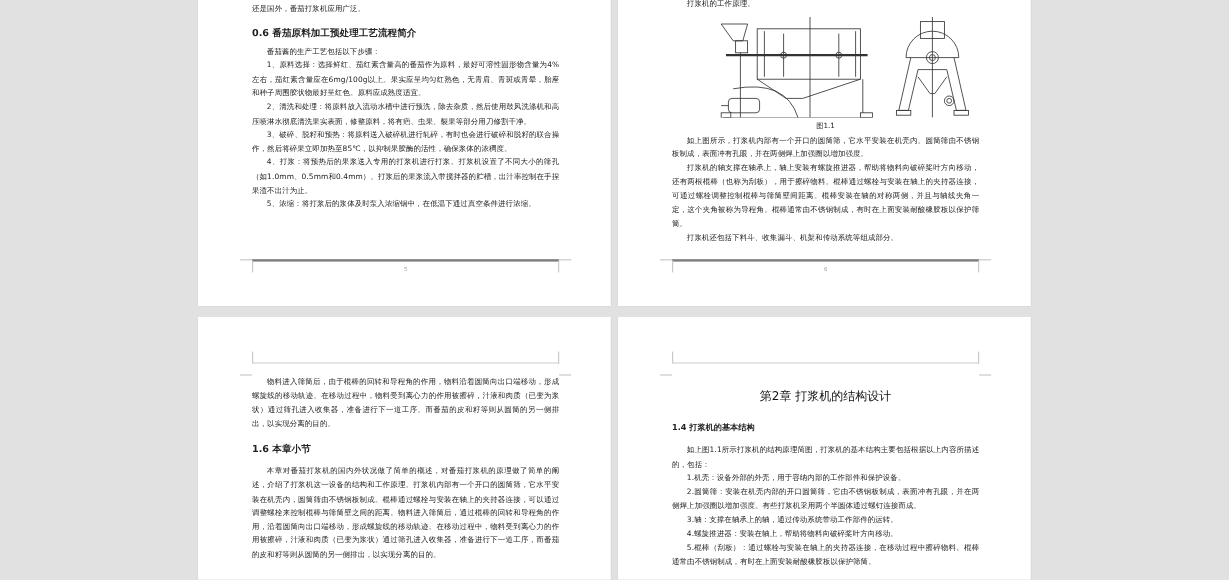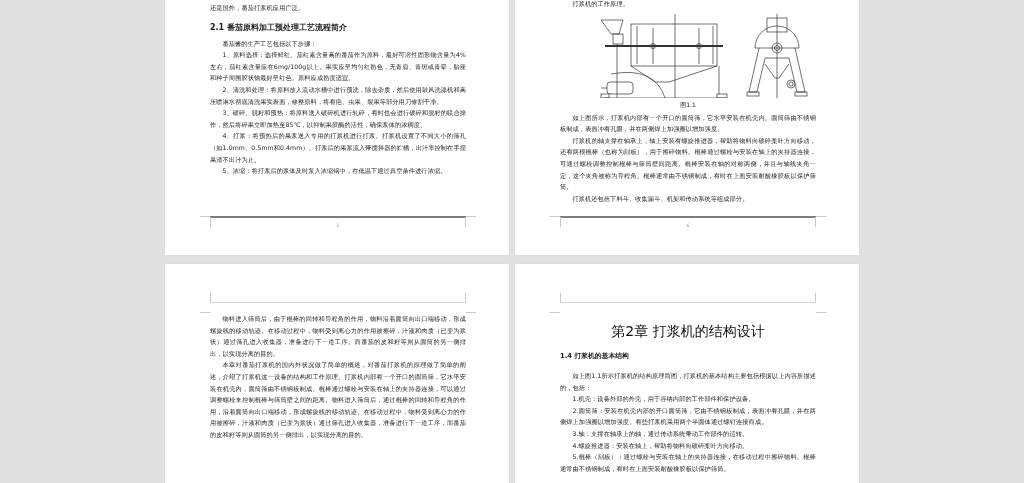--- a/index.html
+++ b/index.html
@@ -19,41 +19,41 @@
   #p3 { left: 165px; top: 264px; width: 344px; height: 225px; }
   #p4 { left: 515px; top: 264px; width: 344px; height: 225px; }
 
   .content { position: absolute; left: 45px; width: 256px; color: #222; }
   .para {
     font-size: 6.2px; line-height: 11.6px; text-align: justify;
     text-indent: 2em; margin: 0; letter-spacing: 0.1px;
   }
   .para.noindent { text-indent: 0; }
   .h2 { font-size: 8px; font-weight: bold; margin: 0; line-height: 12px; color:#222; }
-  .h1 { font-size: 14px; text-align: center; margin: 0; line-height: 14px; color:#111; }
+  .h1 { font-size: 10px; text-align: center; margin: 0; line-height: 14px; color:#111; }
 
   .footer-rule {
     position: absolute; left: 45px; width: 256px; height: 2px;
     background: #7c7c7c;
   }
   .corner { position: absolute; border-color: #c9c9c9; border-style: solid; width: 10px; height: 10px; }
   .pnum { position: absolute; font-size: 4.5px; color: #999; width: 256px; left: 45px; text-align: center; }
 
   .fig-caption { font-size: 6px; text-align: center; margin: 3px 0 2px 0; color:#222; }
   svg.draw line, svg.draw rect, svg.draw polyline, svg.draw circle, svg.draw path {
     stroke: #333; fill: none; stroke-width: 0.7;
   }
 </style>
 </head>
 <body>
 
 <div class="page" id="p1">
   <div class="content" style="top:4px;">
     <p class="para noindent">还是国外，番茄打浆机应用广泛。</p>
-    <p class="h2" style="margin-top:8px;margin-bottom:4px;">2.1 番茄原料加工预处理工艺流程简介</p>
+    <p class="h2" style="margin-top:8px;margin-bottom:4px;">0.6 番茄原料加工预处理工艺流程简介</p>
     <p class="para">番茄酱的生产工艺包括以下步骤：</p>
     <p class="para">1、原料选择：选择鲜红、茄红素含量高的番茄作为原料，最好可溶性固形物含量为4%左右，茄红素含量应在6mg/100g以上。果实应呈均匀红熟色，无青肩、青斑或青晕，胎座和种子周围胶状物最好呈红色。原料应成熟度适宜。</p>
     <p class="para">2、清洗和处理：将原料放入流动水槽中进行预洗，除去杂质，然后使用鼓风洗涤机和高压喷淋水彻底清洗果实表面，修整原料，将有疤、虫果、裂果等部分用刀修割干净。</p>
     <p class="para">3、破碎、脱籽和预热：将原料送入破碎机进行轧碎，有时也会进行破碎和脱籽的联合操作，然后将碎果立即加热至85℃，以抑制果胶酶的活性，确保浆体的浓稠度。</p>
     <p class="para">4、打浆：将预热后的果浆送入专用的打浆机进行打浆。打浆机设置了不同大小的筛孔（如1.0mm、0.5mm和0.4mm）。打浆后的果浆流入带搅拌器的贮槽，出汁率控制在手捏果渣不出汁为止。</p>
     <p class="para">5、浓缩：将打浆后的浆体及时泵入浓缩锅中，在低温下通过真空条件进行浓缩。</p>
   </div>
   <div class="footer-rule" style="top:218px;"></div>
   <div class="corner" style="left:35px;top:218px;border-width:1px 0 0 0;"></div>
   <div class="corner" style="left:45px;top:219px;border-width:0 0 0 1px;"></div>
@@ -117,20 +117,21 @@
 </div>
 
 <div class="page" id="p3">
   <div class="corner" style="left:35px;top:38px;border-width:0 0 1px 0;"></div>
   <div class="corner" style="left:45px;top:29px;border-width:0 0 0 1px;"></div>
   <div class="corner" style="left:301px;top:38px;border-width:0 0 1px 0;"></div>
   <div style="position:absolute;left:45px;top:38px;width:256px;height:1px;background:#d4d4d4;"></div>
   <div class="corner" style="left:300px;top:29px;border-width:0 1px 0 0;width:0;"></div>
   <div class="content" style="top:49px;">
     <p class="para">物料进入筛筒后，由于棍棒的回转和导程角的作用，物料沿着圆筒向出口端移动，形成螺旋线的移动轨迹。在移动过程中，物料受到离心力的作用被擦碎，汁液和肉质（已变为浆状）通过筛孔进入收集器，准备进行下一道工序。而番茄的皮和籽等则从圆筒的另一侧排出，以实现分离的目的。</p>
+    <p class="h2" style="margin-top:10px;margin-bottom:6px;">1.6 本章小节</p>
     <p class="para">本章对番茄打浆机的国内外状况做了简单的概述，对番茄打浆机的原理做了简单的阐述，介绍了打浆机这一设备的结构和工作原理。打浆机内部有一个开口的圆筒筛，它水平安装在机壳内，圆筒筛由不锈钢板制成。棍棒通过螺栓与安装在轴上的夹持器连接，可以通过调整螺栓来控制棍棒与筛筒壁之间的距离。物料进入筛筒后，通过棍棒的回转和导程角的作用，沿着圆筒向出口端移动，形成螺旋线的移动轨迹。在移动过程中，物料受到离心力的作用被擦碎，汁液和肉质（已变为浆状）通过筛孔进入收集器，准备进行下一道工序，而番茄的皮和籽等则从圆筒的另一侧排出，以实现分离的目的。</p>
   </div>
 </div>
 
 <div class="page" id="p4">
   <div class="corner" style="left:35px;top:38px;border-width:0 0 1px 0;"></div>
   <div class="corner" style="left:45px;top:29px;border-width:0 0 0 1px;"></div>
   <div class="corner" style="left:301px;top:38px;border-width:0 0 1px 0;"></div>
   <div style="position:absolute;left:45px;top:38px;width:256px;height:1px;background:#d4d4d4;"></div>
   <div class="corner" style="left:300px;top:29px;border-width:0 1px 0 0;width:0;"></div>

